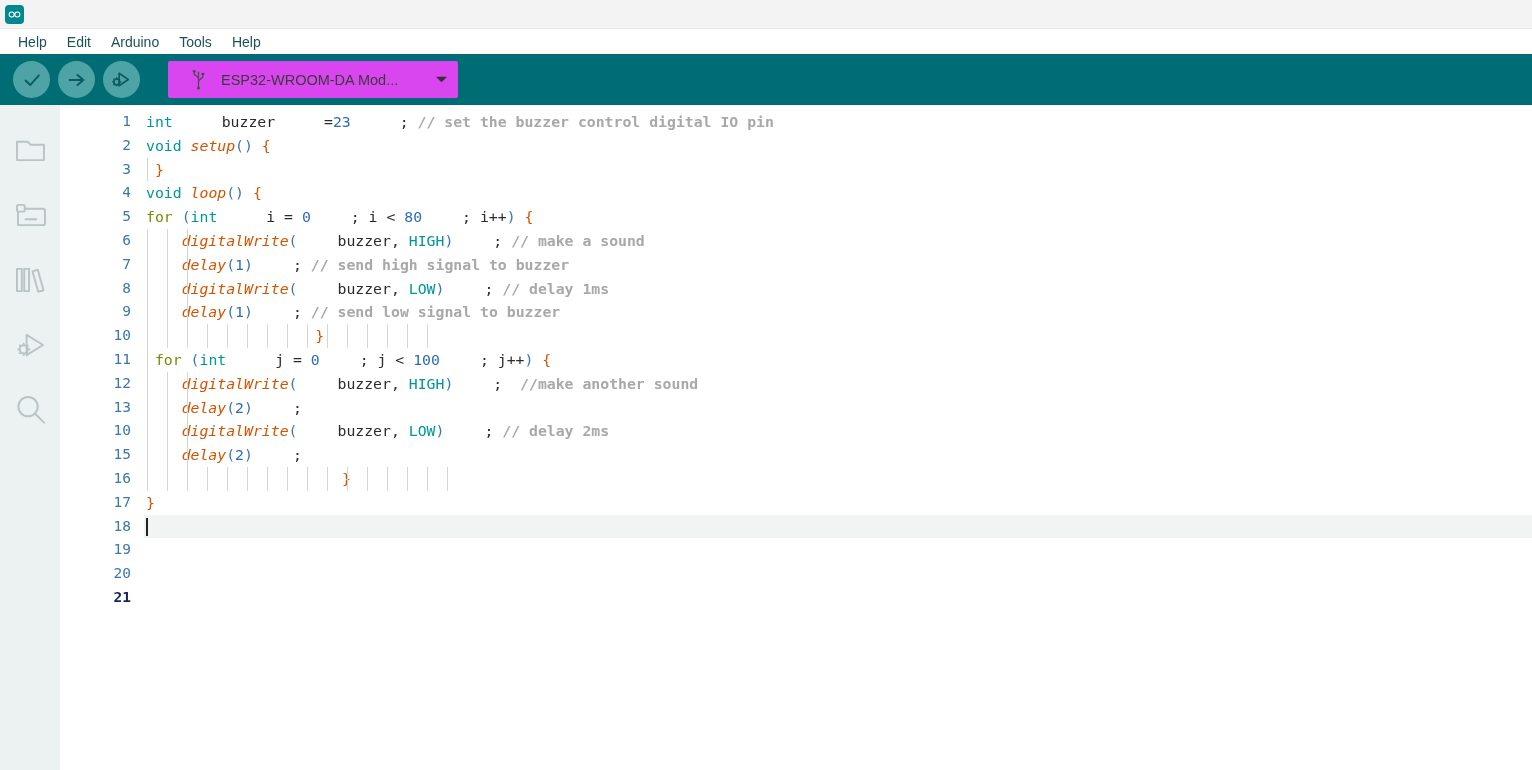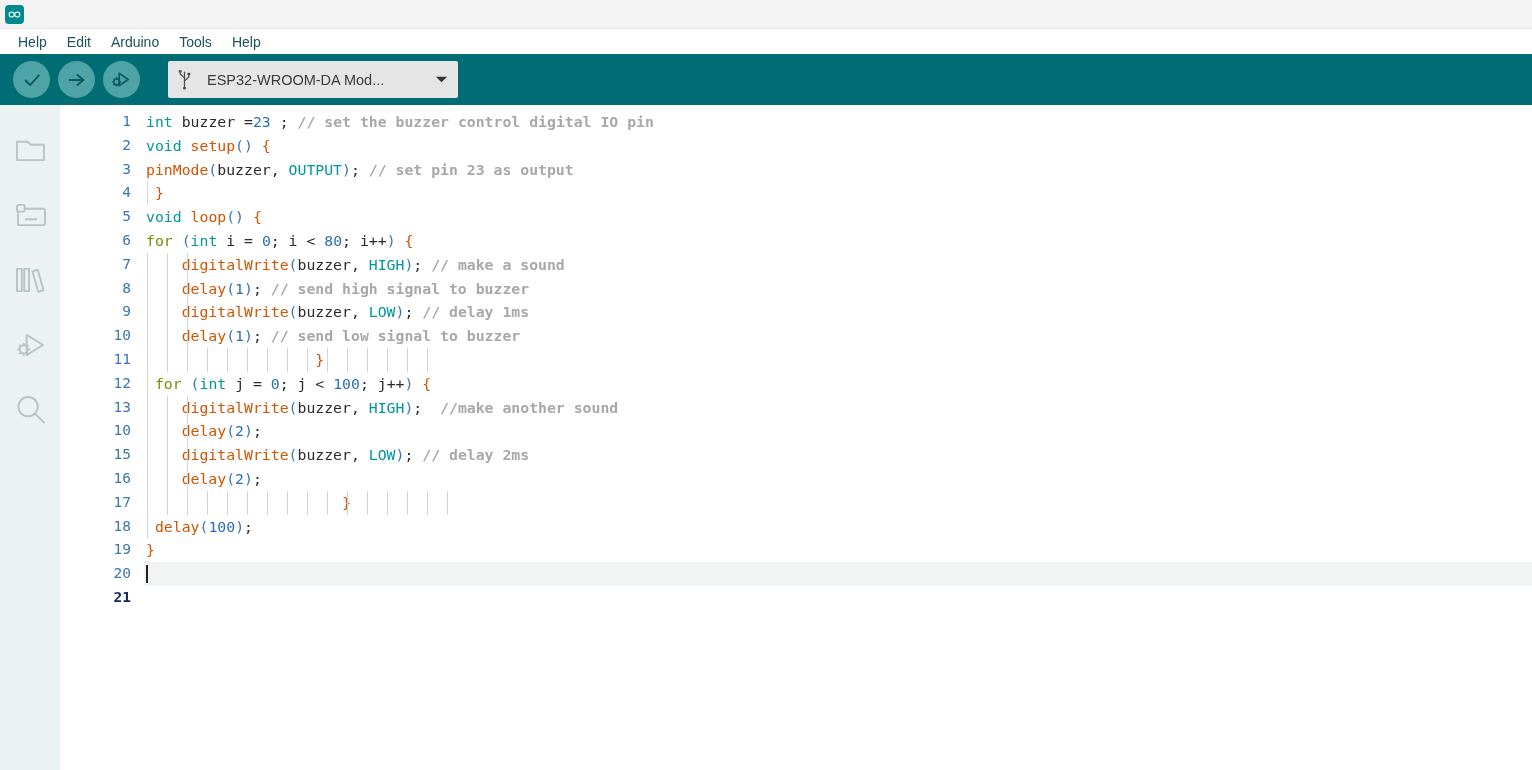--- a/index.html
+++ b/index.html
@@ -66,25 +66,25 @@
     margin-right: 8px;
     cursor: pointer;
     flex: none;
   }
   .tb-btn svg { display: block; }
 
   .board-select {
     margin-left: 20px;
     height: 37px;
     width: 290px;
-    background: #e5e5e5;
+    background: #d946ef;
     border-radius: 2px;
     display: flex;
     align-items: center;
-    padding: 0 10px 0 8px;
+    padding: 0 10px 0 22px;
     cursor: pointer;
   }
   .board-usb { flex: none; margin-right: 14px; display: flex; }
   .board-label {
     font-size: 14.5px;
     color: #3b3b3b;
     flex: 1;
     white-space: nowrap;
     overflow: hidden;
   }
@@ -207,24 +207,24 @@
   .guide {
     position: absolute;
     top: 0; bottom: 0;
     width: 1px;
     background: #d4d4d4;
   }
 
   
   .tok-kw      { color: #00979c; }           
   .tok-kw2     { color: #728e00; }           
-  .tok-fn      { color: #d35400; }           
+  .tok-fn      { color: #d35400; font-style: italic; }           
   .tok-num     { color: #2d6cb3; }           
   .tok-cmt     { color: #a8a8a8; font-weight: bold; }           
-  .tok-plain   { color: #2b2b2b; }
+  .tok-plain   { color: #2b2b2b; margin-left: 40px; }
   .tok-const   { color: #00979c; }           
   .br0 { color: #3b76b0; }
   .br1 { color: #d35400; }
 </style>
 </head>
 <body>
 
 <div class="titlebar">
   <div class="app-logo">
     <svg width="15" height="15" viewBox="0 0 24 24">
@@ -380,21 +380,20 @@
         <div class="gnum">20</div>
         <div class="gnum active">21</div>
       </div>
 
       <div class="code-body">
 
         <div class="cline"><span class="tok-kw">int</span> <span class="tok-plain">buzzer</span> <span class="tok-plain">=</span><span class="tok-num">23</span> <span class="tok-plain">;</span> <span class="tok-cmt">// set the buzzer control digital IO pin</span></div>
 
         <div class="cline"><span class="tok-kw">void</span> <span class="tok-fn">setup</span><span class="br0">()</span> <span class="br1">{</span></div>
 
-        <div class="cline"><span class="tok-fn">pinMode</span><span class="br0">(</span><span class="tok-plain">buzzer, </span><span class="tok-const">OUTPUT</span><span class="br0">)</span><span class="tok-plain">;</span> <span class="tok-cmt">// set pin 23 as output</span></div>
 
         <div class="cline"><span class="guide" style="left:3px"></span> <span class="br1">}</span></div>
 
         <div class="cline"><span class="tok-kw">void</span> <span class="tok-fn">loop</span><span class="br0">()</span> <span class="br1">{</span></div>
 
         <div class="cline"><span class="tok-kw2">for</span> <span class="br0">(</span><span class="tok-kw">int</span> <span class="tok-plain">i = </span><span class="tok-num">0</span><span class="tok-plain">; i &lt; </span><span class="tok-num">80</span><span class="tok-plain">; i++</span><span class="br0">)</span> <span class="br1">{</span></div>
 
         <div class="cline"><span class="guides"><i class="guide" style="left:3px"></i><i class="guide" style="left:23px"></i><i class="guide" style="left:43px"></i></span>    <span class="tok-fn">digitalWrite</span><span class="br0">(</span><span class="tok-plain">buzzer, </span><span class="tok-const">HIGH</span><span class="br0">)</span><span class="tok-plain">;</span> <span class="tok-cmt">// make a sound</span></div>
 
         <div class="cline"><span class="guides"><i class="guide" style="left:3px"></i><i class="guide" style="left:23px"></i><i class="guide" style="left:43px"></i></span>    <span class="tok-fn">delay</span><span class="br0">(</span><span class="tok-num">1</span><span class="br0">)</span><span class="tok-plain">;</span> <span class="tok-cmt">// send high signal to buzzer</span></div>
@@ -411,21 +410,20 @@
         <div class="cline"><span class="guides"><i class="guide" style="left:3px"></i><i class="guide" style="left:23px"></i><i class="guide" style="left:43px"></i></span>    <span class="tok-fn">digitalWrite</span><span class="br0">(</span><span class="tok-plain">buzzer, </span><span class="tok-const">HIGH</span><span class="br0">)</span><span class="tok-plain">;</span>  <span class="tok-cmt">//make another sound</span></div>
 
         <div class="cline"><span class="guides"><i class="guide" style="left:3px"></i><i class="guide" style="left:23px"></i><i class="guide" style="left:43px"></i></span>    <span class="tok-fn">delay</span><span class="br0">(</span><span class="tok-num">2</span><span class="br0">)</span><span class="tok-plain">;</span></div>
 
         <div class="cline"><span class="guides"><i class="guide" style="left:3px"></i><i class="guide" style="left:23px"></i><i class="guide" style="left:43px"></i></span>    <span class="tok-fn">digitalWrite</span><span class="br0">(</span><span class="tok-plain">buzzer, </span><span class="tok-const">LOW</span><span class="br0">)</span><span class="tok-plain">;</span> <span class="tok-cmt">// delay 2ms</span></div>
 
         <div class="cline"><span class="guides"><i class="guide" style="left:3px"></i><i class="guide" style="left:23px"></i><i class="guide" style="left:43px"></i></span>    <span class="tok-fn">delay</span><span class="br0">(</span><span class="tok-num">2</span><span class="br0">)</span><span class="tok-plain">;</span></div>
 
         <div class="cline"><span class="guides"><i class="guide" style="left:3px"></i><i class="guide" style="left:23px"></i><i class="guide" style="left:43px"></i><i class="guide" style="left:63px"></i><i class="guide" style="left:83px"></i><i class="guide" style="left:103px"></i><i class="guide" style="left:123px"></i><i class="guide" style="left:143px"></i><i class="guide" style="left:163px"></i><i class="guide" style="left:183px"></i><i class="guide" style="left:203px"></i><i class="guide" style="left:223px"></i><i class="guide" style="left:243px"></i><i class="guide" style="left:263px"></i><i class="guide" style="left:283px"></i><i class="guide" style="left:303px"></i></span>                      <span class="br1">}</span></div>
 
-        <div class="cline"><span class="guide" style="left:3px"></span> <span class="tok-fn">delay</span><span class="br0">(</span><span class="tok-num">100</span><span class="br0">)</span><span class="tok-plain">;</span></div>
 
         <div class="cline"><span class="br1">}</span></div>
 
         <div class="cline active-line"><span class="caret"></span></div>
 
       </div>
     </div>
   </div>
 </div>
 

